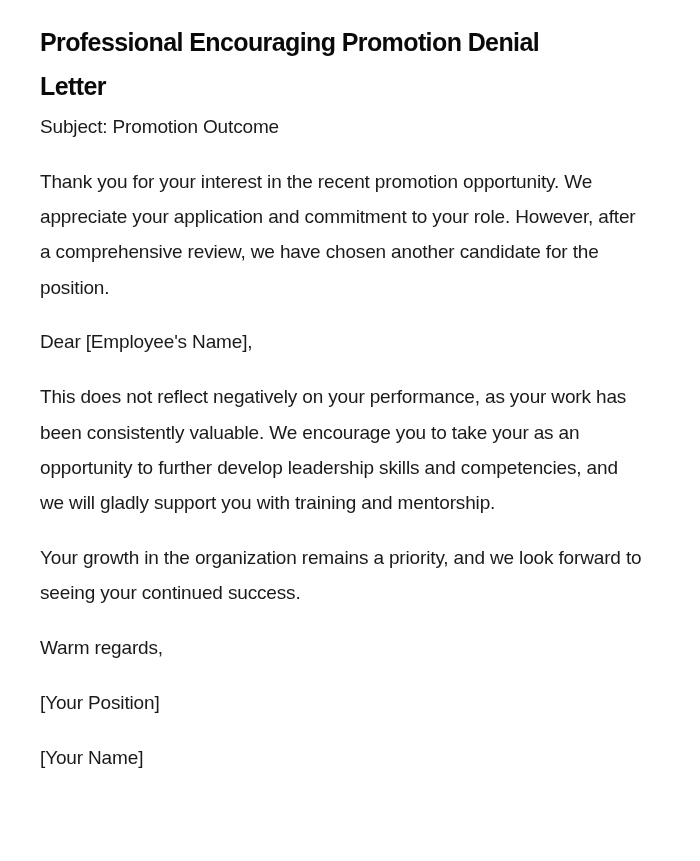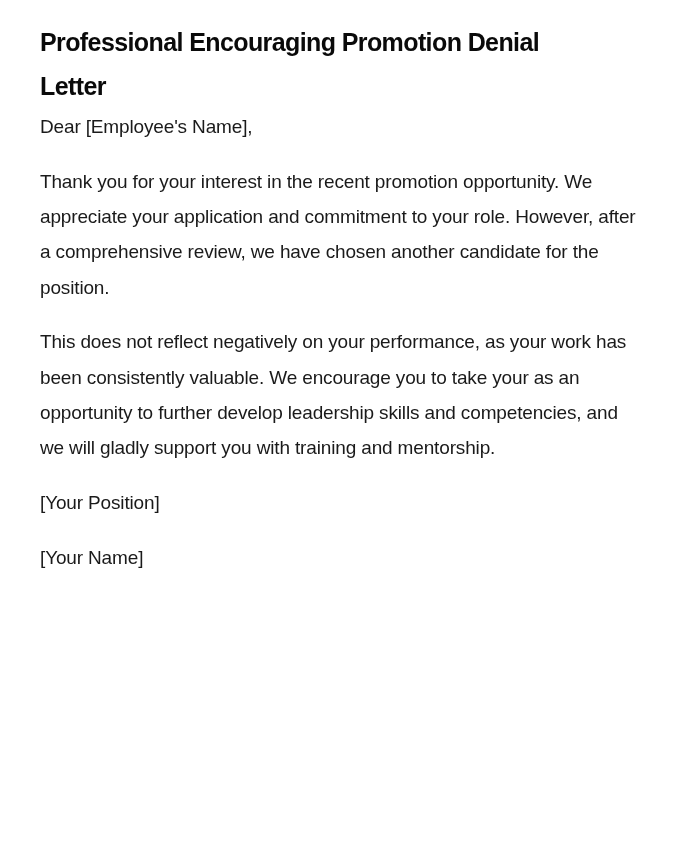--- a/index.html
+++ b/index.html
@@ -36,18 +36,21 @@
     color: #1a1a1a;
     letter-spacing: -0.15px;
     width: 605px;
   }
 </style>
 </head>
 <body>
 
 <div class="page">
   <h1 class="title">Professional Encouraging Promotion Denial Letter</h1>
+  <p class="para">Subject: Promotion Outcome</p>
+  <p class="para">Thank you for your interest in the recent promotion opportunity. We appreciate your application and commitment to your role. However, after a comprehensive review, we have chosen another candidate for the position.</p>
   <p class="para">Dear [Employee's Name],</p>
-  <p class="para">Thank you for your interest in the recent promotion opportunity. We appreciate your application and commitment to your role. However, after a comprehensive review, we have chosen another candidate for the position.</p>
   <p class="para">This does not reflect negatively on your performance, as your work has been consistently valuable. We encourage you to take your as an opportunity to further develop leadership skills and competencies, and we will gladly support you with training and mentorship.</p>
+  <p class="para">Your growth in the organization remains a priority, and we look forward to seeing your continued success.</p>
+  <p class="para">Warm regards,</p>
   <p class="para">[Your Position]</p>
   <p class="para">[Your Name]</p>
 </div>
 
 </body></html>

